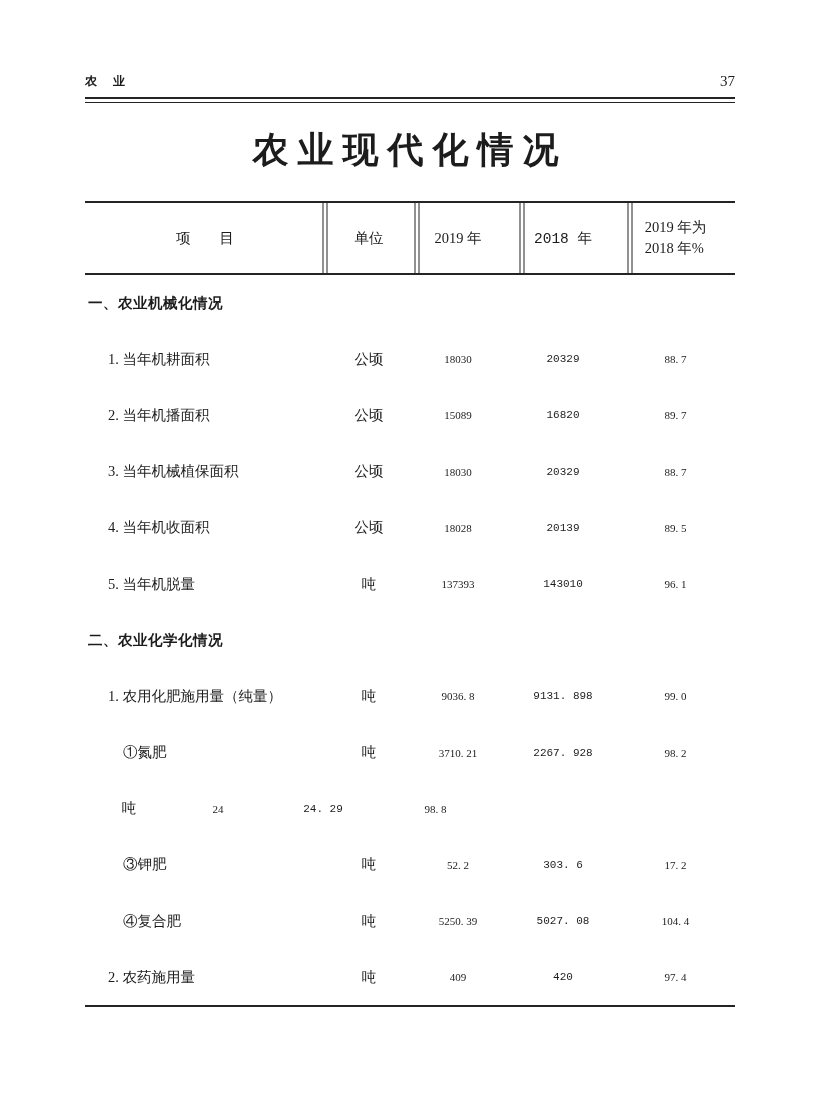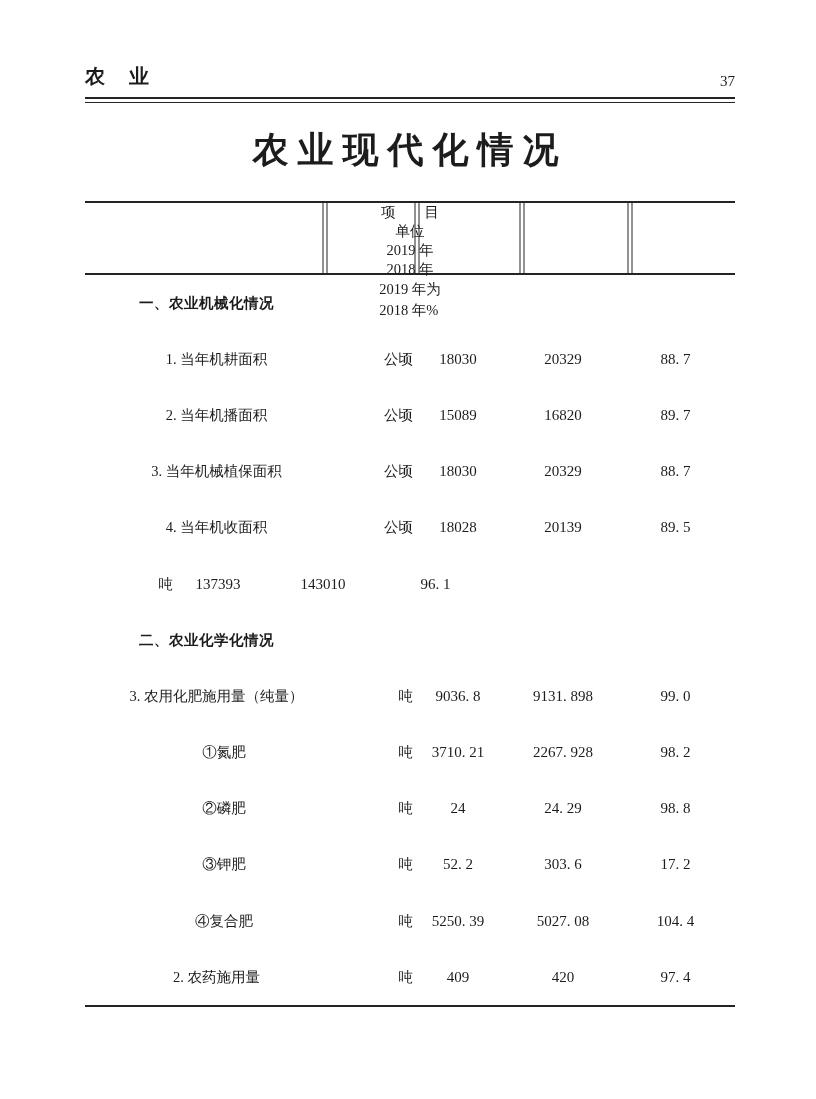--- a/index.html
+++ b/index.html
@@ -14,21 +14,21 @@
     background: #ffffff;
     padding: 66px 81px 0 85px;
     overflow: hidden;
   }
   
   .running-head {
     display: flex; justify-content: space-between; align-items: flex-end;
     height: 24px;
   }
   .running-title {
-    font-size: 20px; font-weight: bold; letter-spacing: 2px;
+    font-size: 12px; font-weight: bold; letter-spacing: 2px;
   }
   .page-number { font-size: 15px; font-family: Liberation Serif, serif; }
   .head-rule {
     margin-top: 7px;
     border-top: 2.6px solid #242424;
     border-bottom: 1.2px solid #242424;
     height: 6px;
   }
   
   .doc-title {
@@ -42,51 +42,50 @@
   
   .stat-table { margin-top: 30px; width: 650px; }
   .thead {
     position: relative;
     display: flex;
     align-items: center;
     height: 74px;
     border-top: 2.3px solid #242424;
     border-bottom: 2.3px solid #242424;
     font-size: 14.5px;
-    flex-direction: column;
   }
   .c1 { width: 240px; }
   .c2 { width: 88px;  }
   .c3 { width: 90px; }
-  .c4 { width: 120px; }
+  .c4 { width: 120px; font-family: Liberation Mono, monospace; }
   .c5 { width: 105px; }
   .thead .hc { text-align: center; }
   .ratio-head { display: inline-block; text-align: left; line-height: 21px; }
   .vdiv {
     position: absolute; top: 0; bottom: 0; width: 5px;
     border-left: 1.2px solid #242424;
     border-right: 1.2px solid #242424;
     transform: translateX(-50%);
   }
   .vdiv-1 { left: 240px; }
   .vdiv-2 { left: 332px; }
   .vdiv-3 { left: 437px; }
   .vdiv-4 { left: 545px; }
   .tbody { border-bottom: 2.5px solid #242424; }
   .trow {
     display: flex; align-items: center;
     height: 56.2px;
     font-size: 14.5px;
   }
-  .trow .cell-item { text-align: center; padding-left: 3px; }
+  .trow .cell-item { text-align: left; padding-left: 3px; }
   .trow.indent-1 .cell-item { padding-left: 23px; }
   .trow.indent-2 .cell-item { padding-left: 38px; }
   .trow.section .cell-item { font-weight: bold; letter-spacing: 0.5px; }
-  .trow .num { text-align: center; font-size: 15px; }
-  .trow .cell-unit { text-align: right; }
+  .trow .num { text-align: center; font-size: 11px; }
+  .trow .cell-unit { text-align: center; }
 </style>
 </head>
 <body>
 
 <div class="page">
 
   <div class="running-head">
     <span class="running-title">农　业</span>
     <span class="page-number">37</span>
   </div>
@@ -138,48 +137,48 @@
     <div class="c5 num">88. 7</div>
   </div>
         <div class="trow item indent-1">
     <div class="c1 cell-item">4. 当年机收面积</div>
     <div class="c2 cell-unit">公顷</div>
     <div class="c3 num">18028</div>
     <div class="c4 num">20139</div>
     <div class="c5 num">89. 5</div>
   </div>
         <div class="trow item indent-1">
+    <div class="c1 cell-item">5. 当年机脱量</div>
     <div class="c2 cell-unit">吨</div>
     <div class="c3 num">137393</div>
     <div class="c4 num">143010</div>
     <div class="c5 num">96. 1</div>
   </div>
         <div class="trow section">
     <div class="c1 cell-item">二、农业化学化情况</div>
     <div class="c2 cell-unit"></div>
     <div class="c3 num"></div>
     <div class="c4 num"></div>
     <div class="c5 num"></div>
   </div>
         <div class="trow item indent-1">
-    <div class="c1 cell-item">3. 农用化肥施用量（纯量）</div>
+    <div class="c1 cell-item">1. 农用化肥施用量（纯量）</div>
     <div class="c2 cell-unit">吨</div>
     <div class="c3 num">9036. 8</div>
     <div class="c4 num">9131. 898</div>
     <div class="c5 num">99. 0</div>
   </div>
         <div class="trow item indent-2">
     <div class="c1 cell-item">①氮肥</div>
     <div class="c2 cell-unit">吨</div>
     <div class="c3 num">3710. 21</div>
     <div class="c4 num">2267. 928</div>
     <div class="c5 num">98. 2</div>
   </div>
         <div class="trow item indent-2">
-    <div class="c1 cell-item">②磷肥</div>
     <div class="c2 cell-unit">吨</div>
     <div class="c3 num">24</div>
     <div class="c4 num">24. 29</div>
     <div class="c5 num">98. 8</div>
   </div>
         <div class="trow item indent-2">
     <div class="c1 cell-item">③钾肥</div>
     <div class="c2 cell-unit">吨</div>
     <div class="c3 num">52. 2</div>
     <div class="c4 num">303. 6</div>

